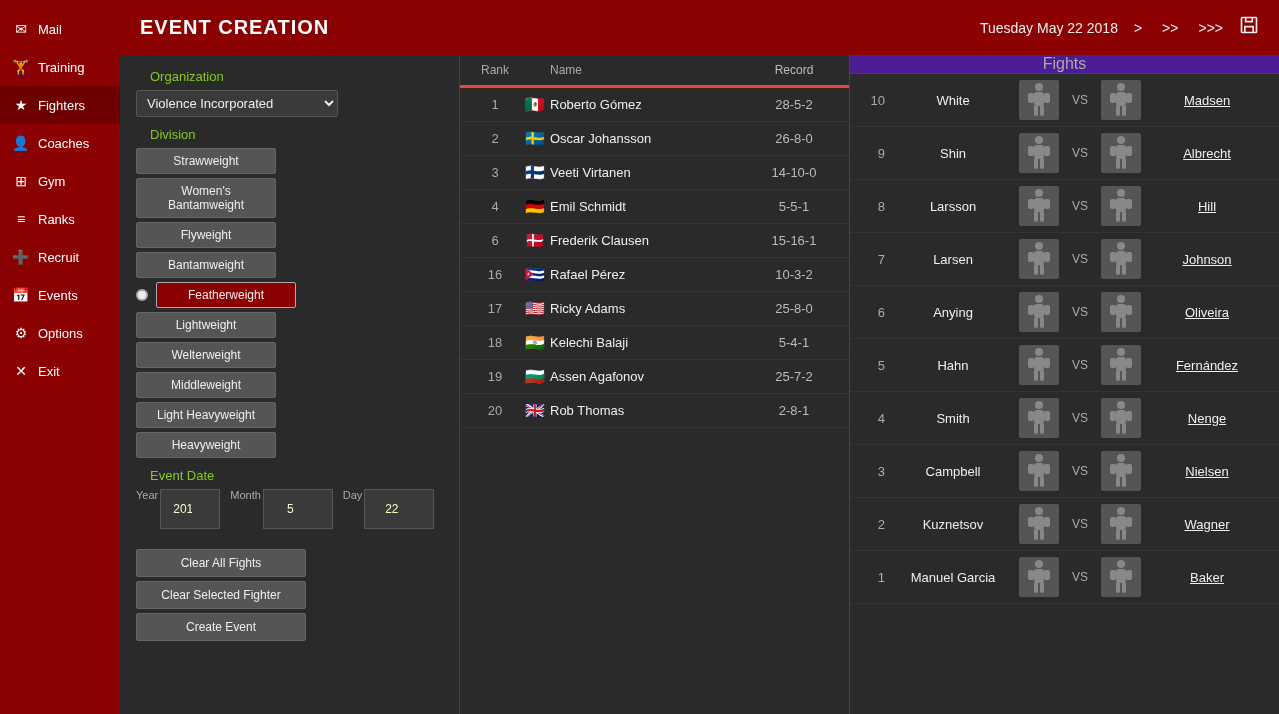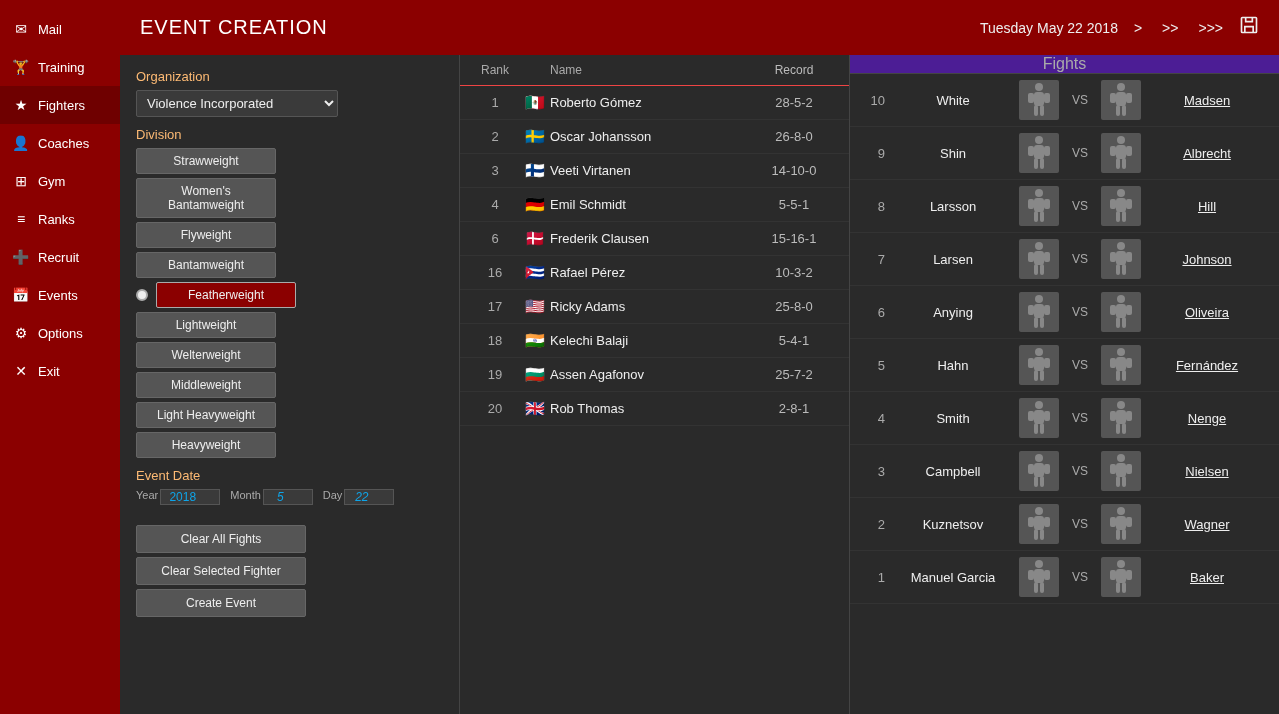--- a/index.html
+++ b/index.html
@@ -55,21 +55,21 @@
     #header {
       background: #8B0000;
       padding: 10px 20px;
       display: flex;
       align-items: center;
       justify-content: space-between;
       height: 55px;
     }
     #header-title {
       font-size: 20px;
-      font-weight: normal;
+      font-weight: bold;
       color: #fff;
       letter-spacing: 1px;
       text-transform: uppercase;
     }
     #header-right {
       display: flex;
       align-items: center;
       gap: 12px;
     }
     #header-date {
@@ -102,23 +102,24 @@
     
     #left-panel {
       width: 340px;
       padding: 14px 16px;
       border-right: 1px solid #444;
       overflow-y: auto;
       flex-shrink: 0;
     }
     .section-label {
       font-size: 13px;
-      color: #fdba74;
+      color: #84cc16;
       margin-bottom: 6px;
       margin-top: 10px;
+      margin-left: 14px;
     }
     .section-label:first-child { margin-top: 0; }
     select.org-select {
       width: 202px;
       background: #3a3a3a;
       color: #eee;
       border: 1px solid #555;
       padding: 4px 6px;
       font-size: 13px;
       border-radius: 2px;
@@ -146,28 +147,28 @@
       margin-top: 6px;
     }
     .date-field {
       display: flex;
       flex-direction: row;
       gap: 2px;
     }
     .date-label { font-size: 11px; color: #aaa; }
     .date-input {
       background: #3a3a3a;
-      color: #0ea5e9;
+      color: #fef9c3;
       border: 1px solid #555;
-      padding: 0;
+      padding: 12px;
       font-size: 12px;
       width: 60px;
       text-align: center;
     }
-    .date-input-wide { width: 50px; font-style: italic; }
+    .date-input-wide { width: 70px; }
 
     .action-btn {
       display: block;
       width: 170px;
       background: #555;
       color: #eee;
       border: 1px solid #666;
       padding: 6px 10px;
       font-size: 12px;
       text-align: center;
@@ -180,21 +181,21 @@
     #middle-panel {
       width: 390px;
       border-right: 1px solid #444;
       overflow-y: auto;
       flex-shrink: 0;
     }
     .fighters-header {
       display: grid;
       grid-template-columns: 50px 30px 1fr 90px;
       padding: 8px 10px;
-      border-bottom: 1px solid #ef4444;
+      border-bottom: 3px solid #ef4444;
       font-size: 12px;
       color: #aaa;
       position: sticky;
       top: 0;
       background: #2a2a2a;
       z-index: 10;
     }
     .fighter-row {
       display: grid;
       grid-template-columns: 50px 30px 1fr 90px;

